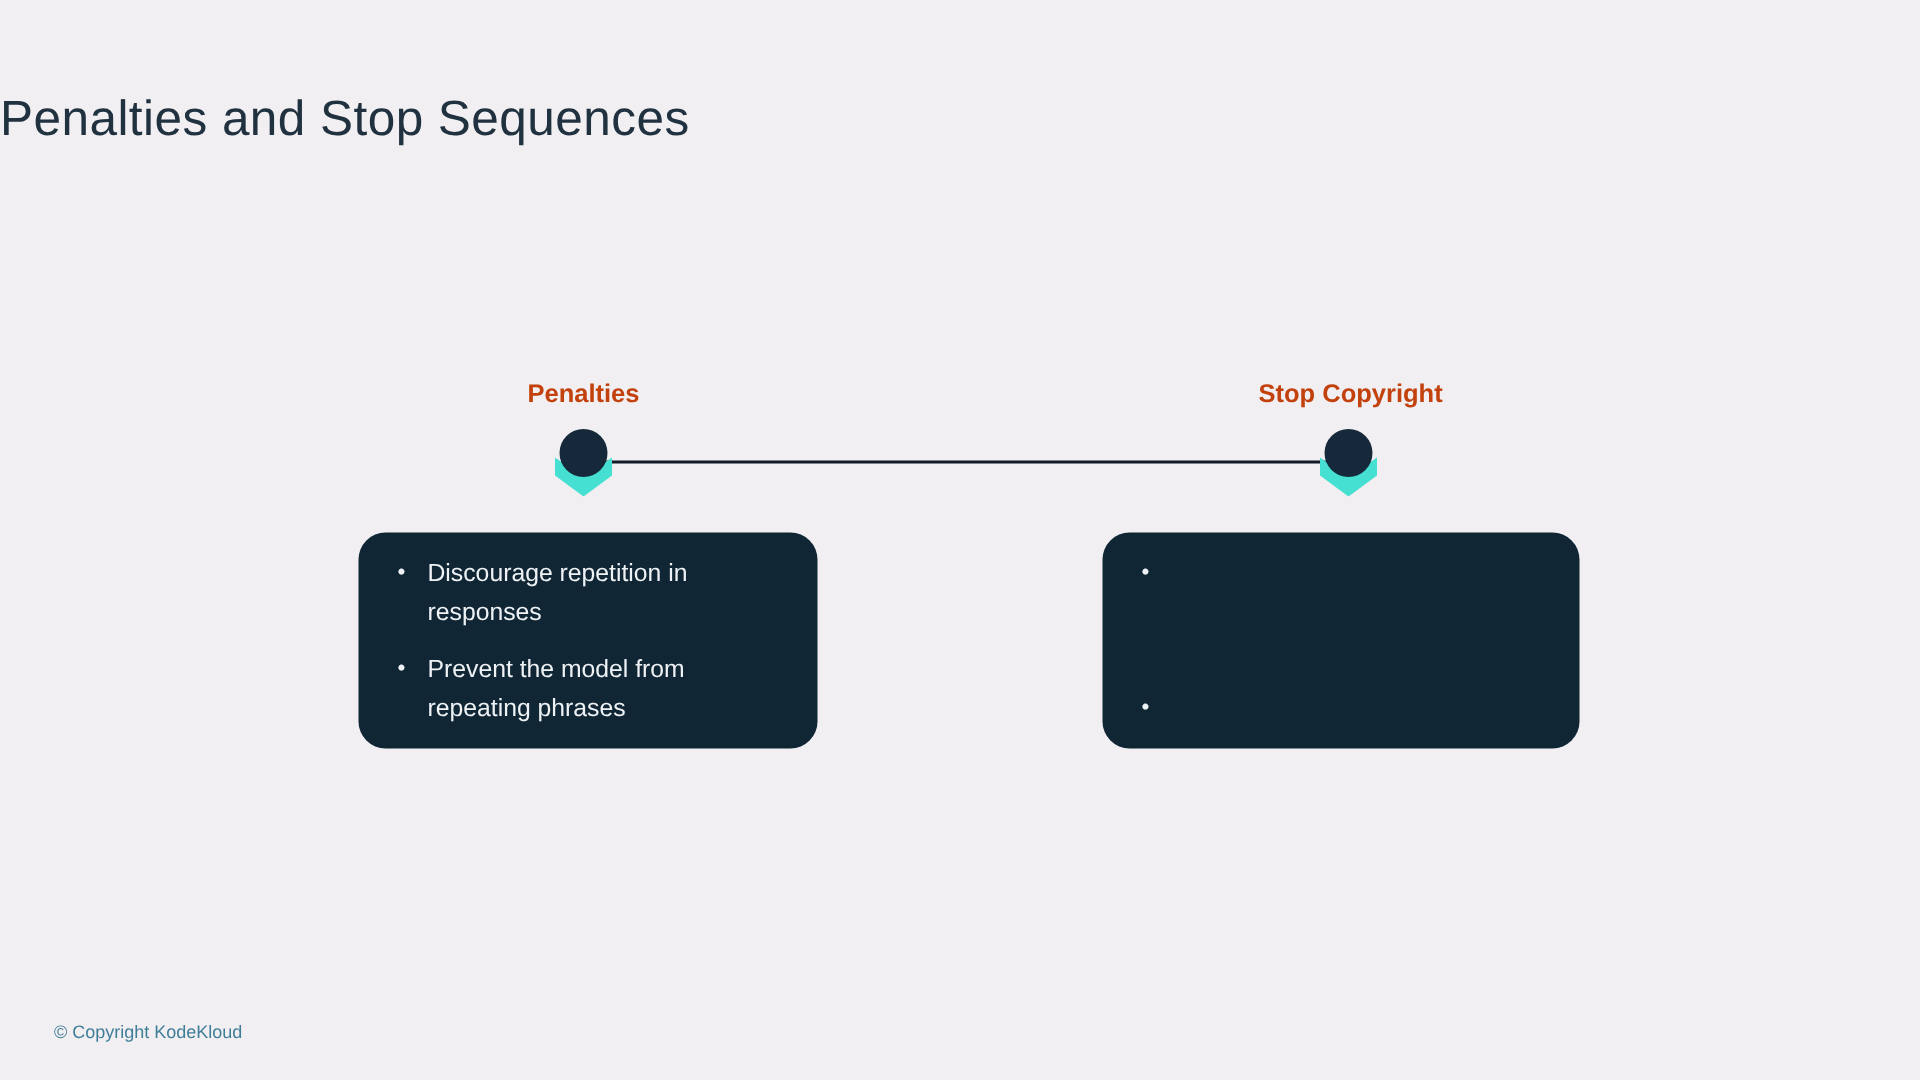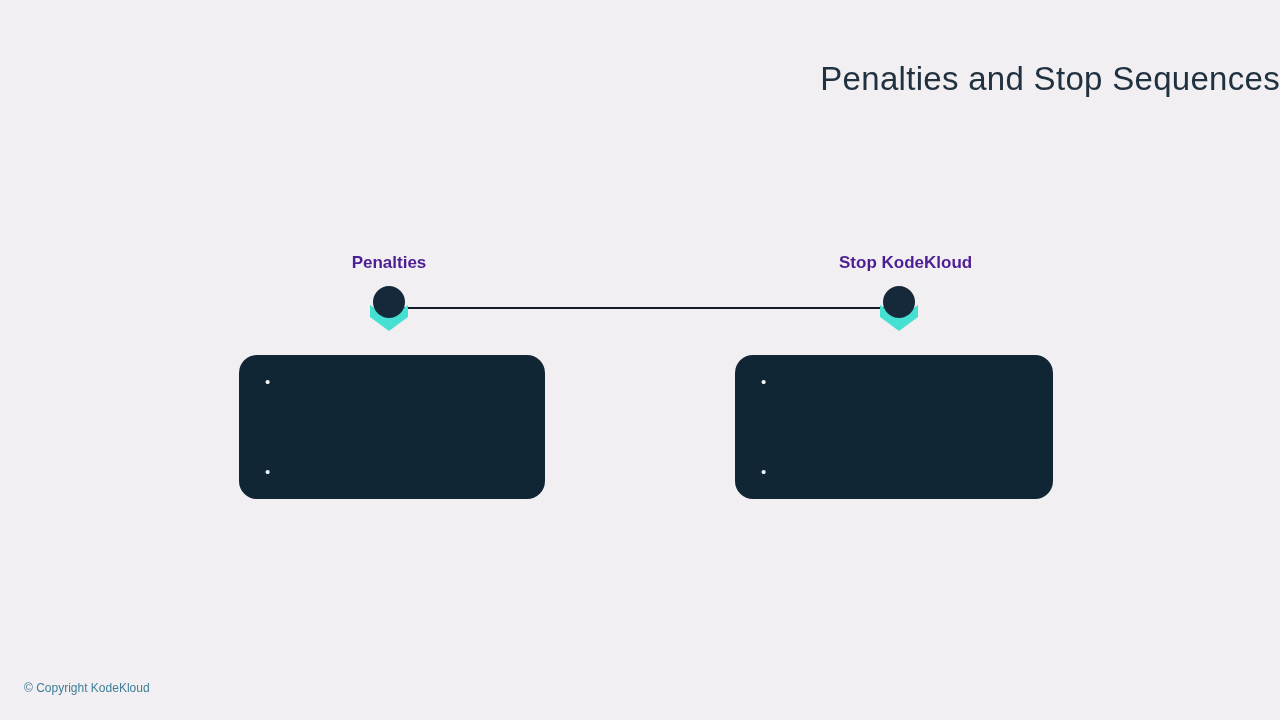--- a/index.html
+++ b/index.html
@@ -19,21 +19,21 @@
     height: 720px;
     background: var(--bg);
     font-family: "Liberation Sans", sans-serif;
     overflow: hidden;
   }
   .slide-title {
     position: absolute;
     top: 60px;
     left: 0;
     width: 1280px;
-    text-align: right;
+    text-align: left;
     font-size: 33px;
     font-weight: 500;
     letter-spacing: 0.3px;
     color: var(--ink);
   }
   
   .timeline-line {
     position: absolute;
     top: 307px;
     left: 383px;
@@ -46,21 +46,21 @@
     width: 120px;
     text-align: center;
   }
   .node-label {
     position: absolute;
     top: 0;
     left: 0;
     width: 100%;
     font-size: 17px;
     font-weight: 700;
-    color: #4c1d95;
+    color: #c2410c;
     white-space: nowrap;
   }
   .node-marker {
     position: absolute;
     top: 33px;
     left: 50%;
     transform: translateX(-50%);
     width: 40px;
     height: 44px;
   }
@@ -108,21 +108,21 @@
     flex: 0 0 28px;
     padding-left: 8px;
     font-size: 15px;
     line-height: 26px;
   }
   .bullet-text {
     white-space: pre-line;
   }
   .footer-note {
     position: absolute;
-    left: 24px;
+    left: 36px;
     top: 681px;
     font-size: 12px;
     color: var(--footer);
   }
 </style>
 </head>
 <body>
 
 <div class="slide-title">Penalties and Stop Sequences</div>
 
@@ -132,35 +132,39 @@
   <div class="node-label">Penalties</div>
   <div class="node-marker">
     <svg class="node-chevron" viewBox="0 0 38 26">
       <polygon points="0,0 19,13 38,0 38,12 19,26 0,12" fill="#45e0d1"></polygon>
     </svg>
     <div class="node-circle"></div>
   </div>
 </div>
 
 <div class="node node-right">
-  <div class="node-label">Stop KodeKloud</div>
+  <div class="node-label">Stop Copyright</div>
   <div class="node-marker">
     <svg class="node-chevron" viewBox="0 0 38 26">
       <polygon points="0,0 19,13 38,0 38,12 19,26 0,12" fill="#45e0d1"></polygon>
     </svg>
     <div class="node-circle"></div>
   </div>
 </div>
 
 <div class="card card-left">
   <div class="bullet-item">
     <span class="bullet-dot">•</span>
+    <span class="bullet-text">Discourage repetition in
+responses</span>
   </div>
   <div class="bullet-item">
     <span class="bullet-dot">•</span>
+    <span class="bullet-text">Prevent the model from
+repeating phrases</span>
   </div>
 </div>
 
 <div class="card card-right">
   <div class="bullet-item">
     <span class="bullet-dot">•</span>
   </div>
   <div class="bullet-item">
     <span class="bullet-dot">•</span>
   </div>

